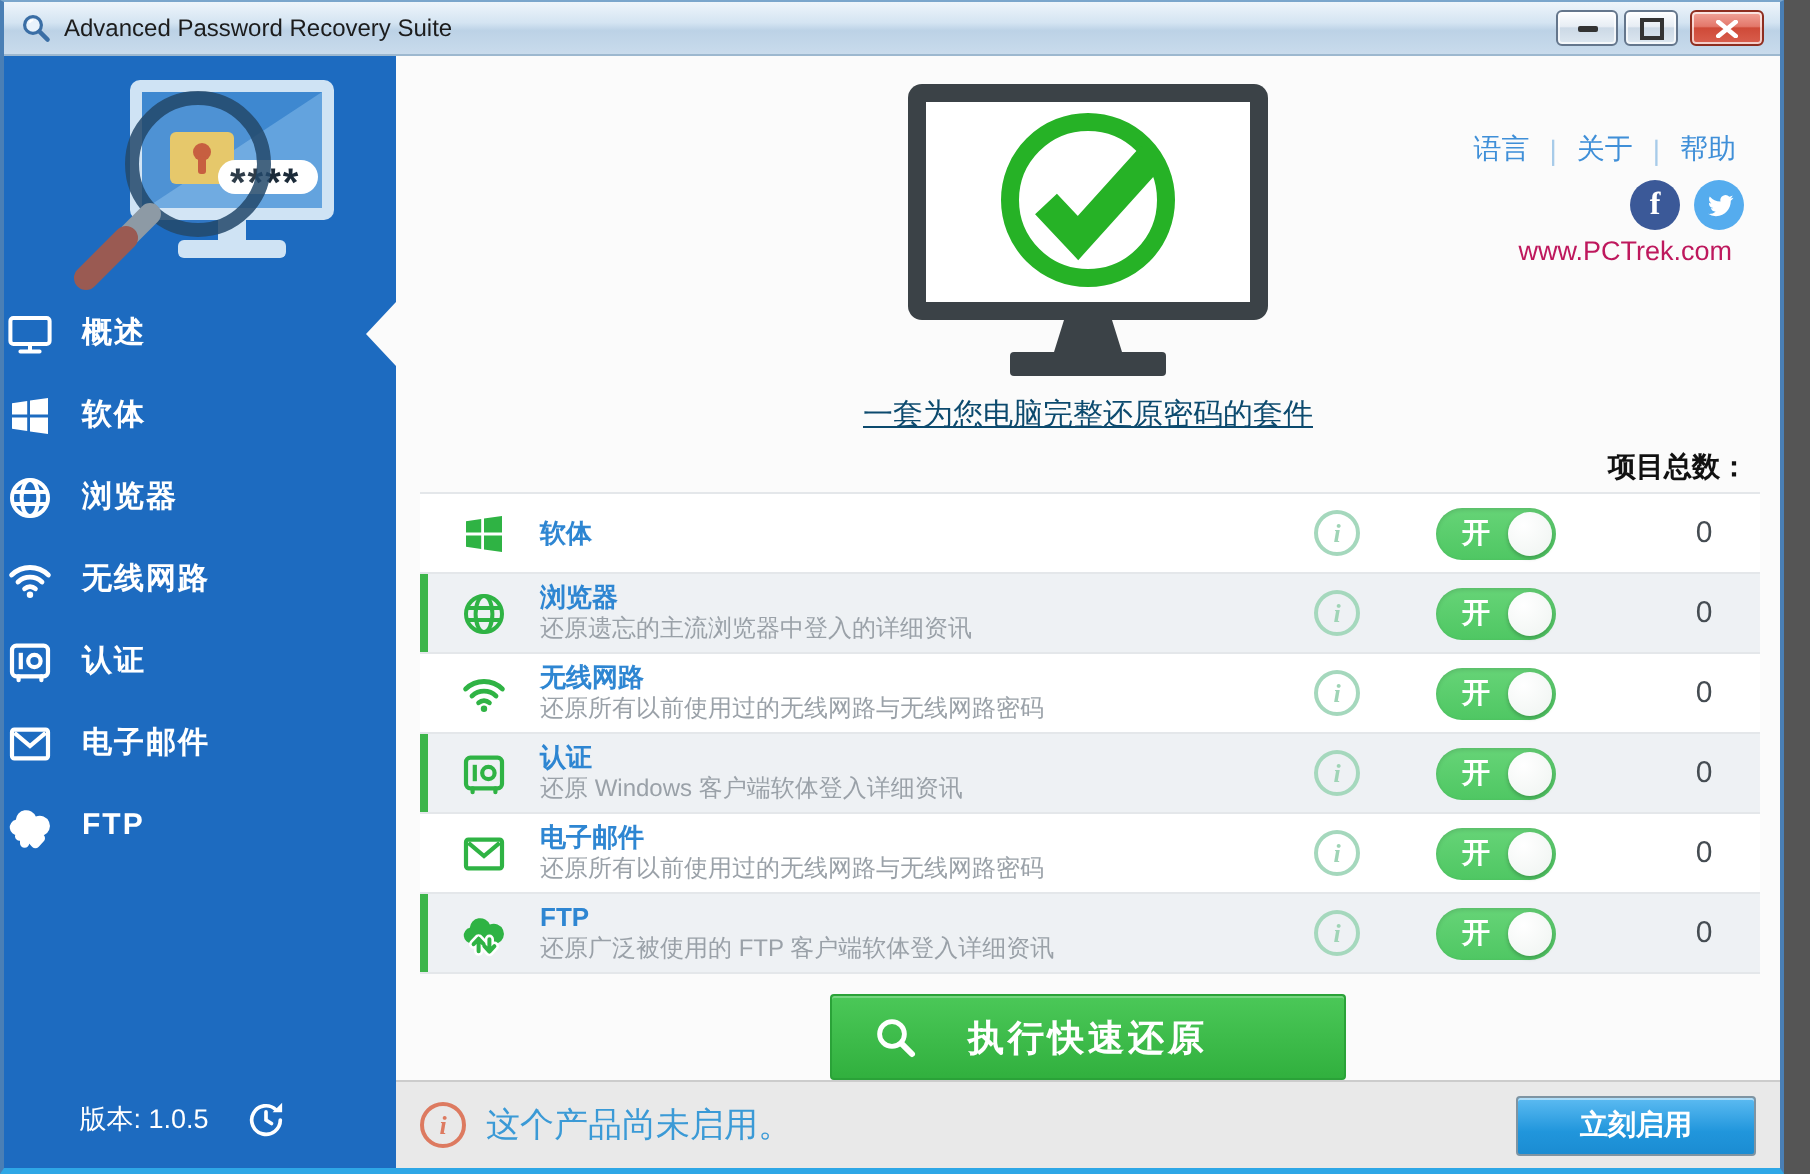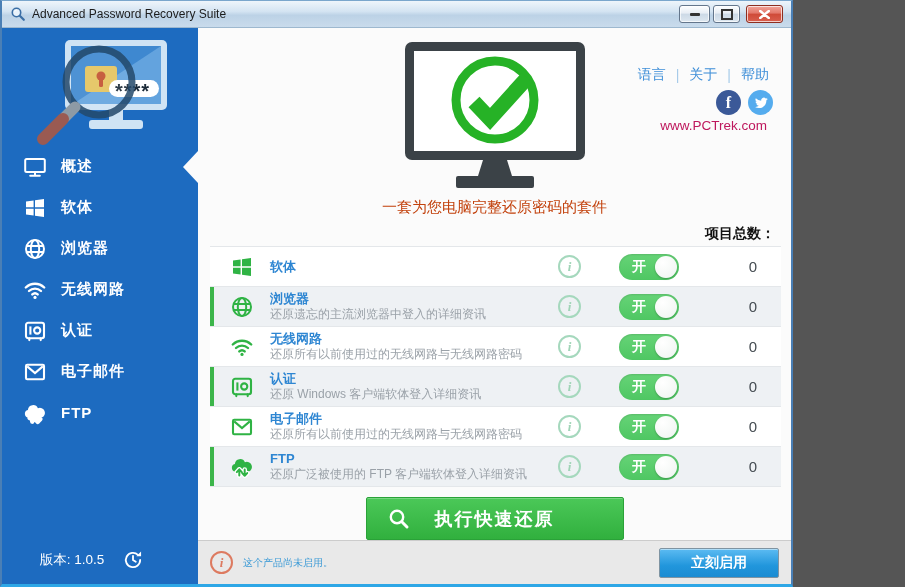--- a/index.html
+++ b/index.html
@@ -1,56 +1,56 @@
 <!DOCTYPE html>
 <html><head>
 <meta charset="utf-8">
 <style>
   html,body{margin:0;padding:0;background:#555;}
   body{width:905px;height:587px;font-family:"Liberation Sans",sans-serif;}
-  .window{width:793px;height:587px;box-sizing:border-box;position:relative;
+  .window{width:892px;height:587px;box-sizing:border-box;position:relative;
     border-left:2px solid #4a7fb5;border-right:2px solid #4a7fb5;border-top:1px solid #7aa6cc;
     border-bottom:3px solid #2ea7e6;background:#fbfbfb;display:flex;flex-direction:column;overflow:hidden;}
   
   .titlebar{height:26px;flex:0 0 auto;display:flex;align-items:center;padding:0 8px;
     background:linear-gradient(#eef5fb,#d4e4f2 40%,#bcd2e6 55%,#c9dbec);border-bottom:1px solid #9db8cf;}
   .title{font-size:12px;color:#1c1c1c;margin-left:6px;}
   .win-buttons{margin-left:auto;display:flex;gap:3px;align-items:center;}
   .win-btn{height:16px;border:1px solid #64768c;border-radius:3px;cursor:pointer;
     background:linear-gradient(#fdfeff,#e7edf4 45%,#ccd9e6 50%,#dde7f0);
     box-shadow:inset 0 0 0 1px rgba(255,255,255,.7);display:flex;align-items:center;justify-content:center;}
   .win-btn.min{width:29px}.win-btn.max{width:25px}
   .win-btn.close{width:35px;margin-left:3px;border-color:#8e2e20;
     background:linear-gradient(#f2a59a,#e3776a 45%,#cf4a38 50%,#d95f4e);}
   .glyph-min{width:10px;height:3px;background:#333;border-radius:1px;}
   .glyph-max{width:8px;height:7px;border:2px solid #333;}
   
   .app-body{flex:1;display:flex;min-height:0;}
   .sidebar{width:196px;flex:0 0 auto;background:#1d6bc0;position:relative;color:#fff;}
   .logo{height:118px;display:flex;justify-content:center;padding-top:6px;box-sizing:border-box;}
-  .nav-item{height:41px;display:flex;align-items:center;padding-left:20px;position:relative;cursor:pointer;}
+  .nav-item{height:41px;display:flex;align-items:center;position:relative;cursor:pointer;}
   .nav-icon{width:26px;height:24px;display:flex;align-items:center;justify-content:center;color:#fff;}
   .nav-label{margin-left:13px;font-size:15px;font-weight:bold;letter-spacing:1px;}
   .active-arrow{position:absolute;right:0;top:50%;transform:translateY(-50%);width:0;height:0;
     border-top:16px solid transparent;border-bottom:16px solid transparent;border-right:15px solid #fbfbfb;}
   .version-row{position:absolute;bottom:13px;left:0;right:16px;display:flex;align-items:center;justify-content:center;gap:18px;}
   .version-label{font-size:13.5px;}
   .update-icon{width:22px;height:22px;color:#fff;cursor:pointer;display:flex;}
   
   .main{flex:1;position:relative;background:#fbfbfb;min-width:0;}
   .header-links{position:absolute;top:38px;right:22px;display:flex;gap:10px;align-items:center;font-size:14px;color:#3f8fd8;}
   .header-sep{color:#a7cbe9;}
   .link{cursor:pointer;}
   .social-row{position:absolute;top:62px;right:18px;display:flex;gap:7px;}
   .social{width:25px;height:25px;border-radius:50%;display:flex;align-items:center;justify-content:center;color:#fff;cursor:pointer;}
   .fb{background:#3b5998;font-weight:bold;font-size:16px;font-family:"Liberation Serif",serif;}
   .tw{background:#55acee;}
   .website{position:absolute;top:90px;right:24px;font-size:13.5px;color:#be185d;cursor:pointer;}
   .hero{padding-top:14px;display:flex;flex-direction:column;align-items:center;}
-  .tagline{margin-top:6px;font-size:15px;color:#c2410c;}
+  .tagline{margin-top:6px;font-size:15px;color:#0c4a6e;text-decoration:underline;}
   .total-label{text-align:right;margin:8px 16px 0 0;font-size:14px;font-weight:bold;color:#111;}
   
   .features{margin:3px 10px 0 12px;}
   .feature-row{height:39px;display:flex;align-items:center;border-bottom:1px solid #e4e7ea;background:#fff;}
   .features .feature-row:first-child{border-top:1px solid #e4e7ea;}
   .feature-row.alt{background:#eef1f4;box-shadow:inset 4px 0 0 #3cb54a;}
   .f-icon{width:28px;height:28px;margin-left:18px;flex:0 0 auto;color:#2fb344;display:flex;align-items:center;justify-content:center;}
   .f-text{margin-left:14px;flex:1;min-width:0;display:flex;flex-direction:column;justify-content:center;}
   .f-title{font-size:13px;font-weight:bold;color:#2e86d2;line-height:16px;}
   .f-desc{font-size:12px;color:#9aa1a8;line-height:15px;white-space:nowrap;overflow:hidden;}
@@ -67,21 +67,21 @@
   .quick-btn{margin:10px auto 0;width:258px;height:43px;display:flex;align-items:center;position:relative;cursor:pointer;
     background:linear-gradient(#4bc858,#31b03e);border:1px solid #2aa238;border-radius:2px;
     box-shadow:inset 0 1px 0 rgba(255,255,255,.25);box-sizing:border-box;}
   .quick-icon{position:absolute;left:20px;display:flex;}
   .quick-label{flex:1;text-align:center;color:#fff;font-size:18px;font-weight:bold;letter-spacing:2px;}
   
   .footer{position:absolute;left:0;right:0;bottom:0;height:44px;background:#e9e9e9;border-top:1px solid #ccc;
     display:flex;align-items:center;padding:0 12px;box-sizing:border-box;}
   .footer-info{width:19px;height:19px;border:2px solid #dd7a60;color:#dd7a60;border-radius:50%;flex:0 0 auto;
     display:flex;align-items:center;justify-content:center;font-family:"Liberation Serif",serif;font-style:italic;font-weight:bold;font-size:13px;}
-  .footer-notice{margin-left:10px;font-size:10px;color:#3b9ad6;}
+  .footer-notice{margin-left:10px;font-size:17px;color:#3b9ad6;}
   .activate-btn{margin-left:auto;width:120px;height:30px;display:flex;align-items:center;justify-content:center;cursor:pointer;
     background:linear-gradient(#5cbbf2,#2196dc 60%,#1b8cd2);border:1px solid #7f94a2;border-radius:2px;
     color:#fff;font-size:14px;font-weight:bold;box-shadow:inset 0 1px 0 rgba(255,255,255,.5);box-sizing:border-box;}
 </style>
 </head>
 <body>
 
 <div class="window">
 
   <div class="titlebar">

